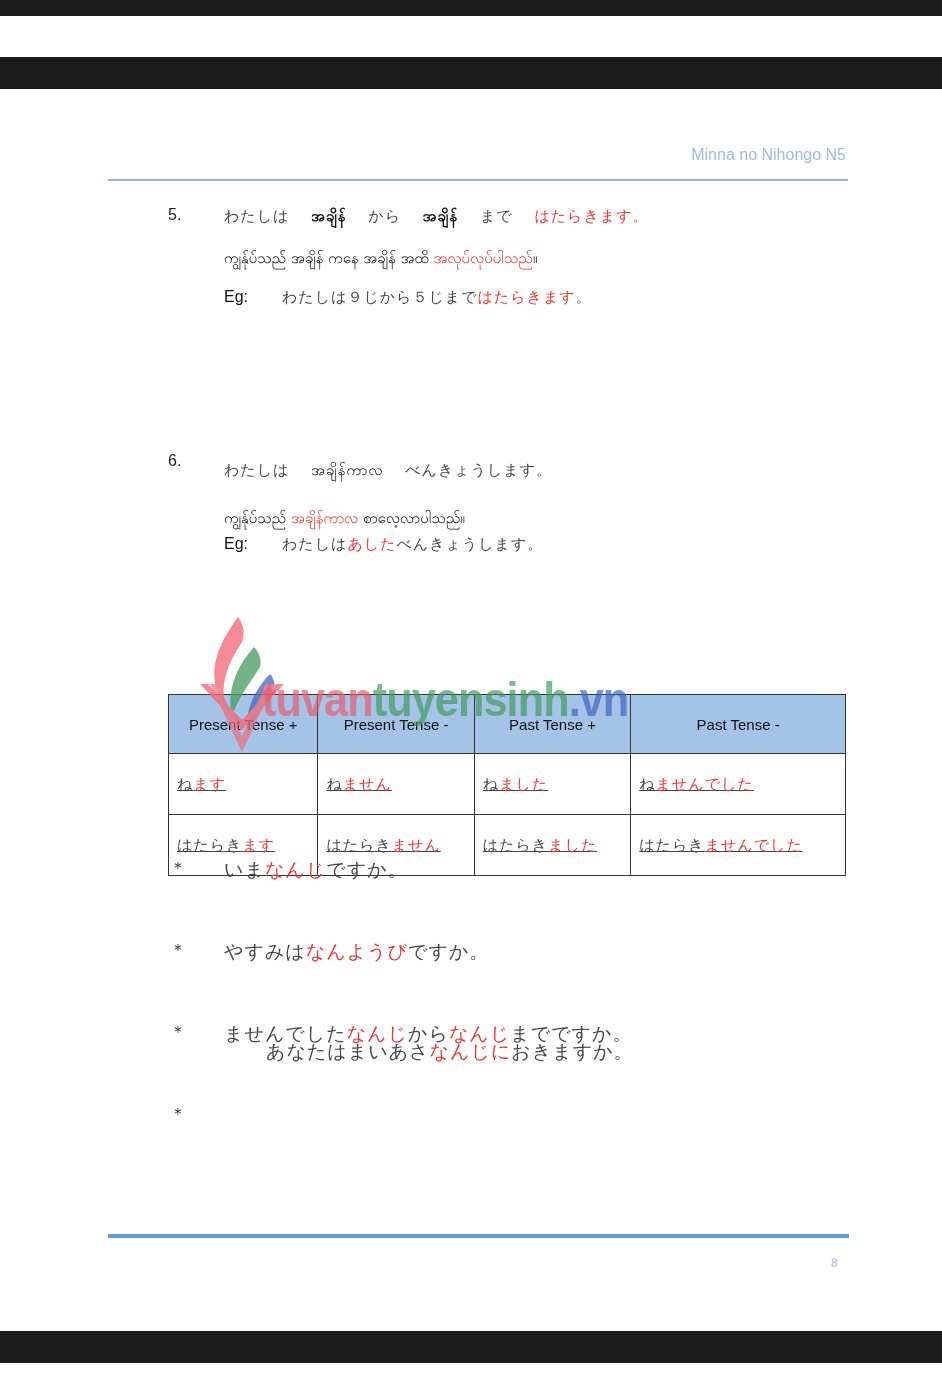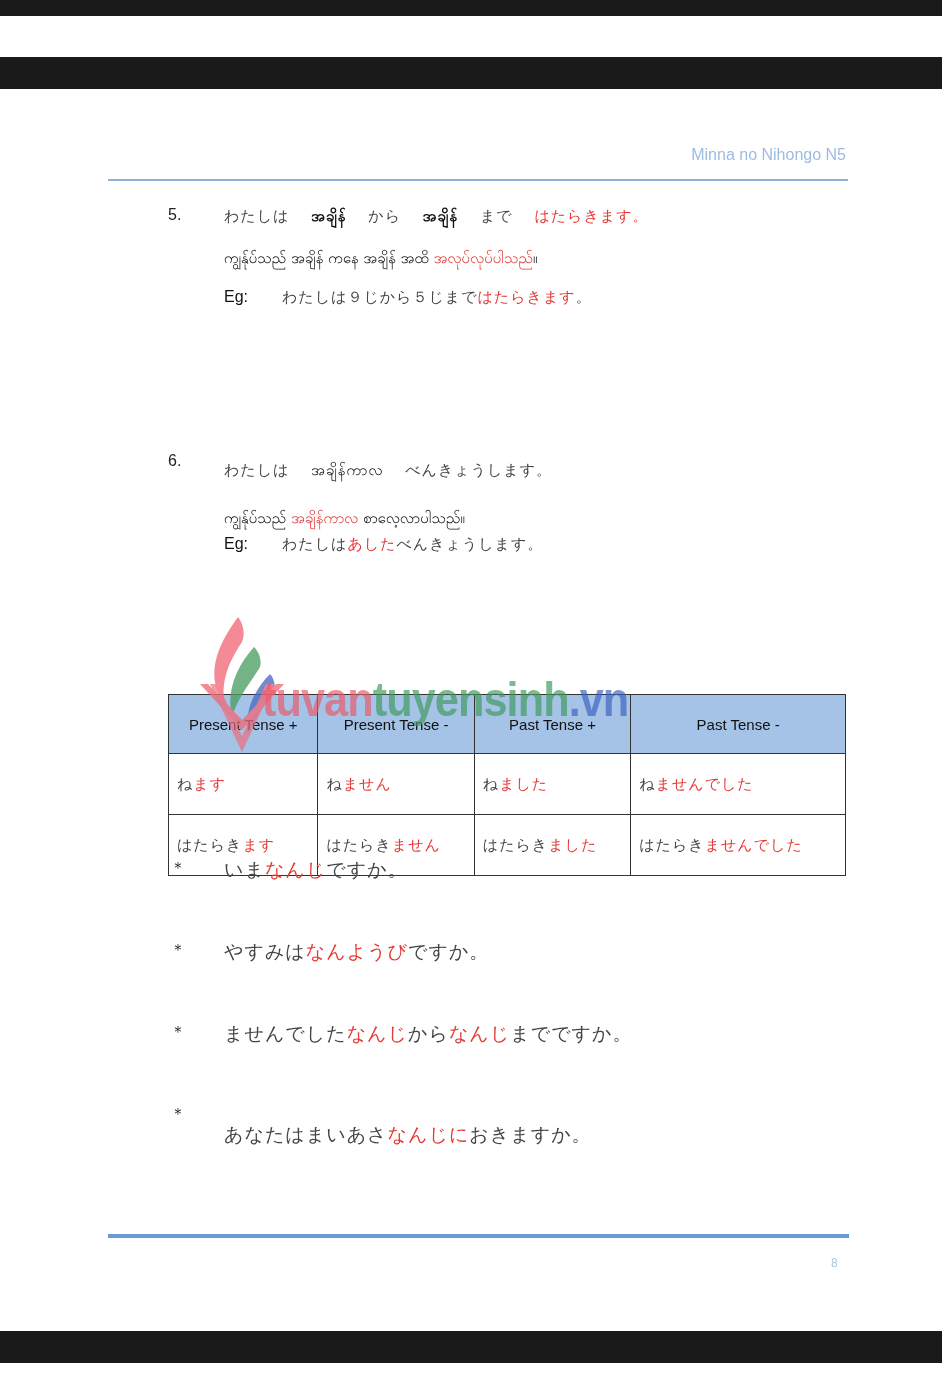--- a/index.html
+++ b/index.html
@@ -24,21 +24,21 @@
   .line { position:absolute; left:224px; font-size:15px; color:#444; white-space:nowrap; }
   .line .gap { display:inline-block; width:16px; }
   .my { font-family:"DejaVu Sans", sans-serif; font-size:15px; color:#111; }
   .my.bold { font-weight:bold;margin-top:20px; }
   .eg-label { font-family:"Liberation Sans", sans-serif; font-size:16px; color:#111; display:inline-block; width:58px; }
 
   table.conj { position:absolute; left:168px; top:694px; width:678px; border-collapse:collapse; }
   table.conj th, table.conj td { border:1.5px solid #333; height:28px; padding:16px 8px; }
   table.conj th { background:#a5c3e6; font-family:"Liberation Sans", sans-serif; font-weight:normal;
                   font-size:15px; color:#111; text-align:center; height:26px; }
-  table.conj td { font-family:"DejaVu Serif", serif; font-size:15px; color:#444; text-align:left; letter-spacing:1px; }
+  table.conj td { font-family:"DejaVu Serif", serif; font-size:15px; color:#444; text-align:left; letter-spacing:1px;text-decoration:underline; }
 
   .q-star { position:absolute; left:170px; font-size:16px; color:#333; }
   .q-text { position:absolute; left:224px; font-size:19px; color:#444;text-align:center; }
 
   .watermark { position:absolute; left:196px; top:612px; width:500px; height:150px; pointer-events:none; opacity:0.78; }
   .wm-text { position:absolute; left:262px; top:676px; font-family:"Liberation Sans", sans-serif; font-weight:bold;
              font-size:48px; letter-spacing:-1px; opacity:0.68; pointer-events:none; line-height:1; transform:scaleX(0.9); transform-origin:left; }
   .wm-text .c1 { color:#e85a6a; }
   .wm-text .c2 { color:#3f9a5c; }
   .wm-text .c3 { color:#3d62c0; }
@@ -129,20 +129,20 @@
 <div class="q-text ja" style="top:939px;">
   <span>やすみは</span><span class="red">なんようび</span><span>ですか。</span>
 </div>
 
 <div class="q-star" style="top:1022px;">＊</div>
 <div class="q-text ja" style="top:1021px;">
   <span>ませんでした</span><span class="red">なんじ</span><span>から</span><span class="red">なんじ</span><span>までですか。</span>
 </div>
 
 <div class="q-star" style="top:1104px;">＊</div>
-<div class="q-text ja" style="top:1122px;">
+<div class="q-text ja" style="top:1039px;margin-left:42px;">
   <span>あなたはまいあさ</span><span class="red">なんじに</span><span>おきますか。</span>
 </div>
 
 <div class="footer-rule"></div>
 <div class="page-number">8</div>
 
 <div class="bar bottom"></div>
 
 </body></html>

